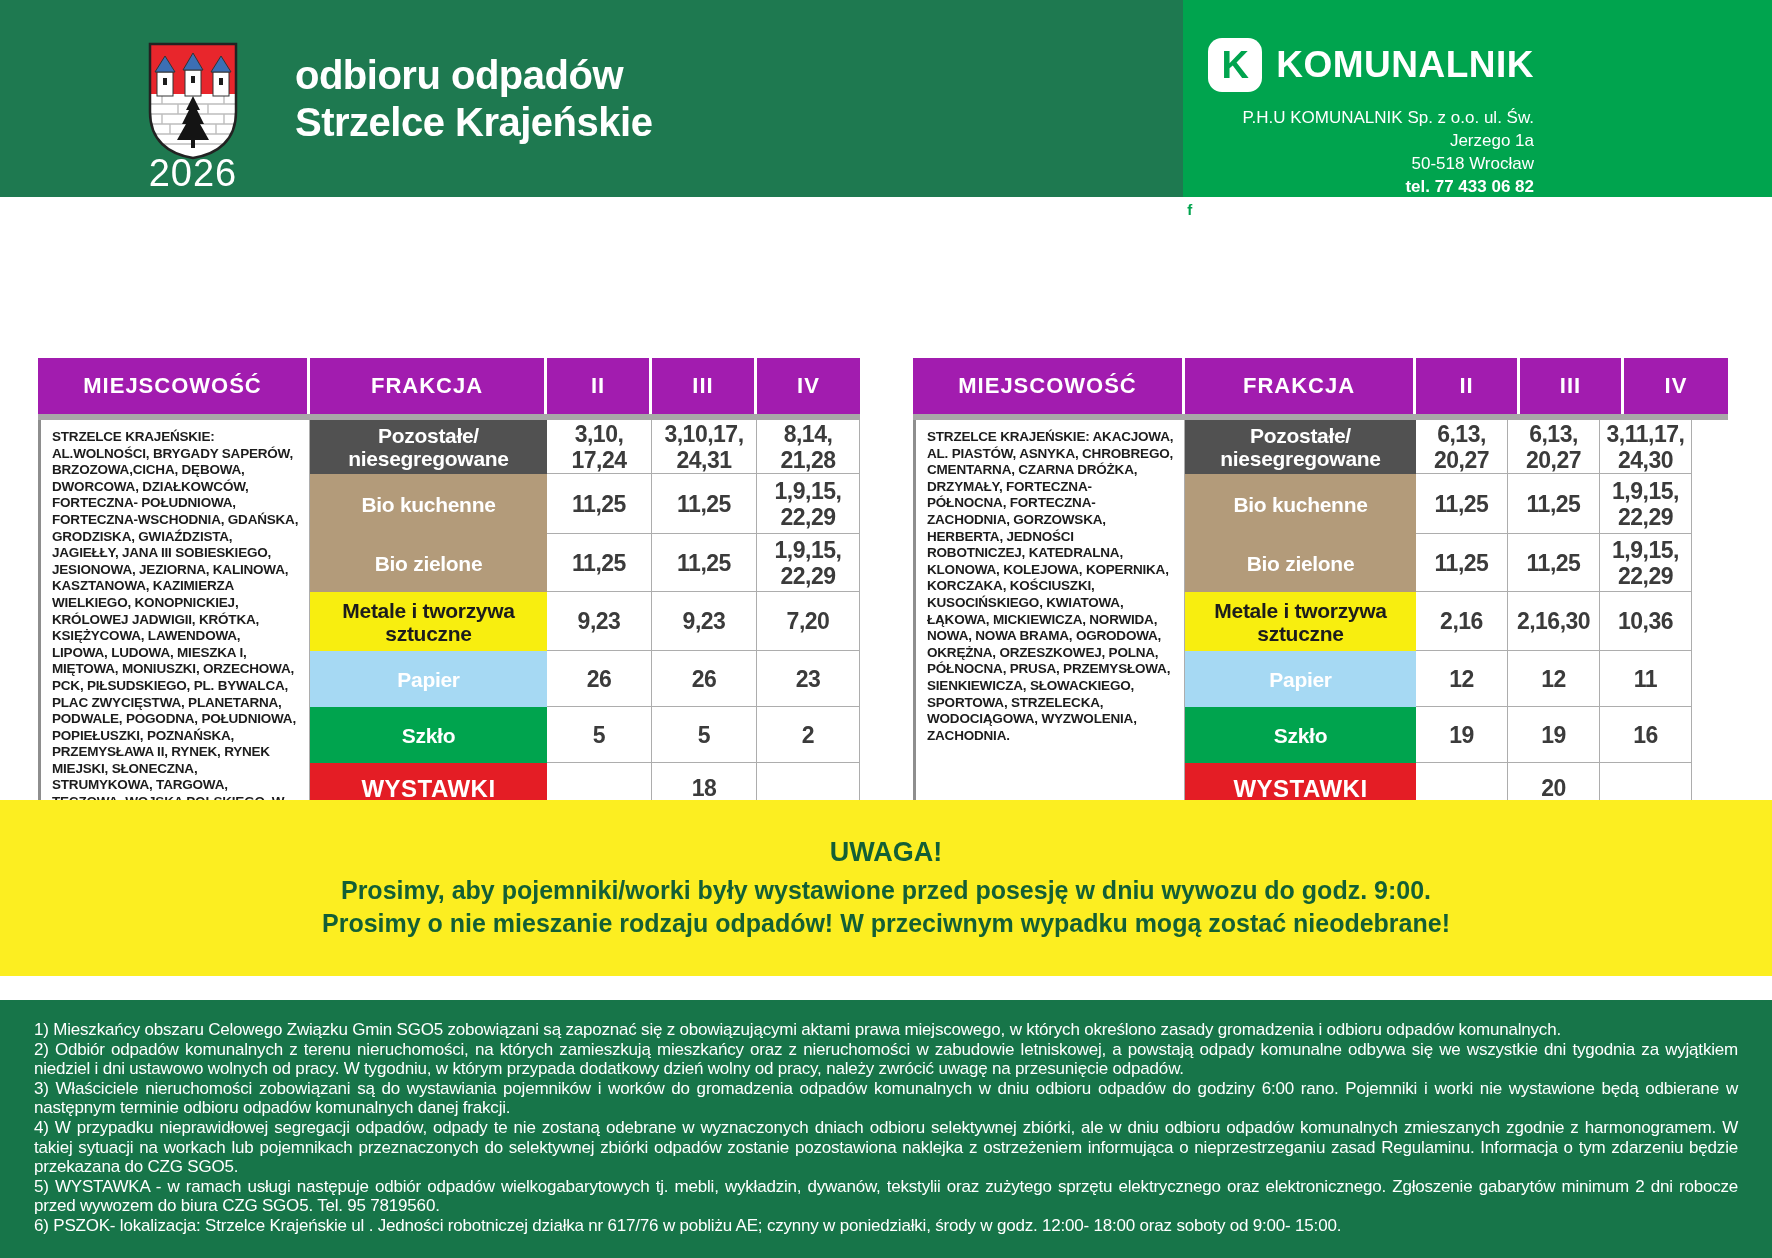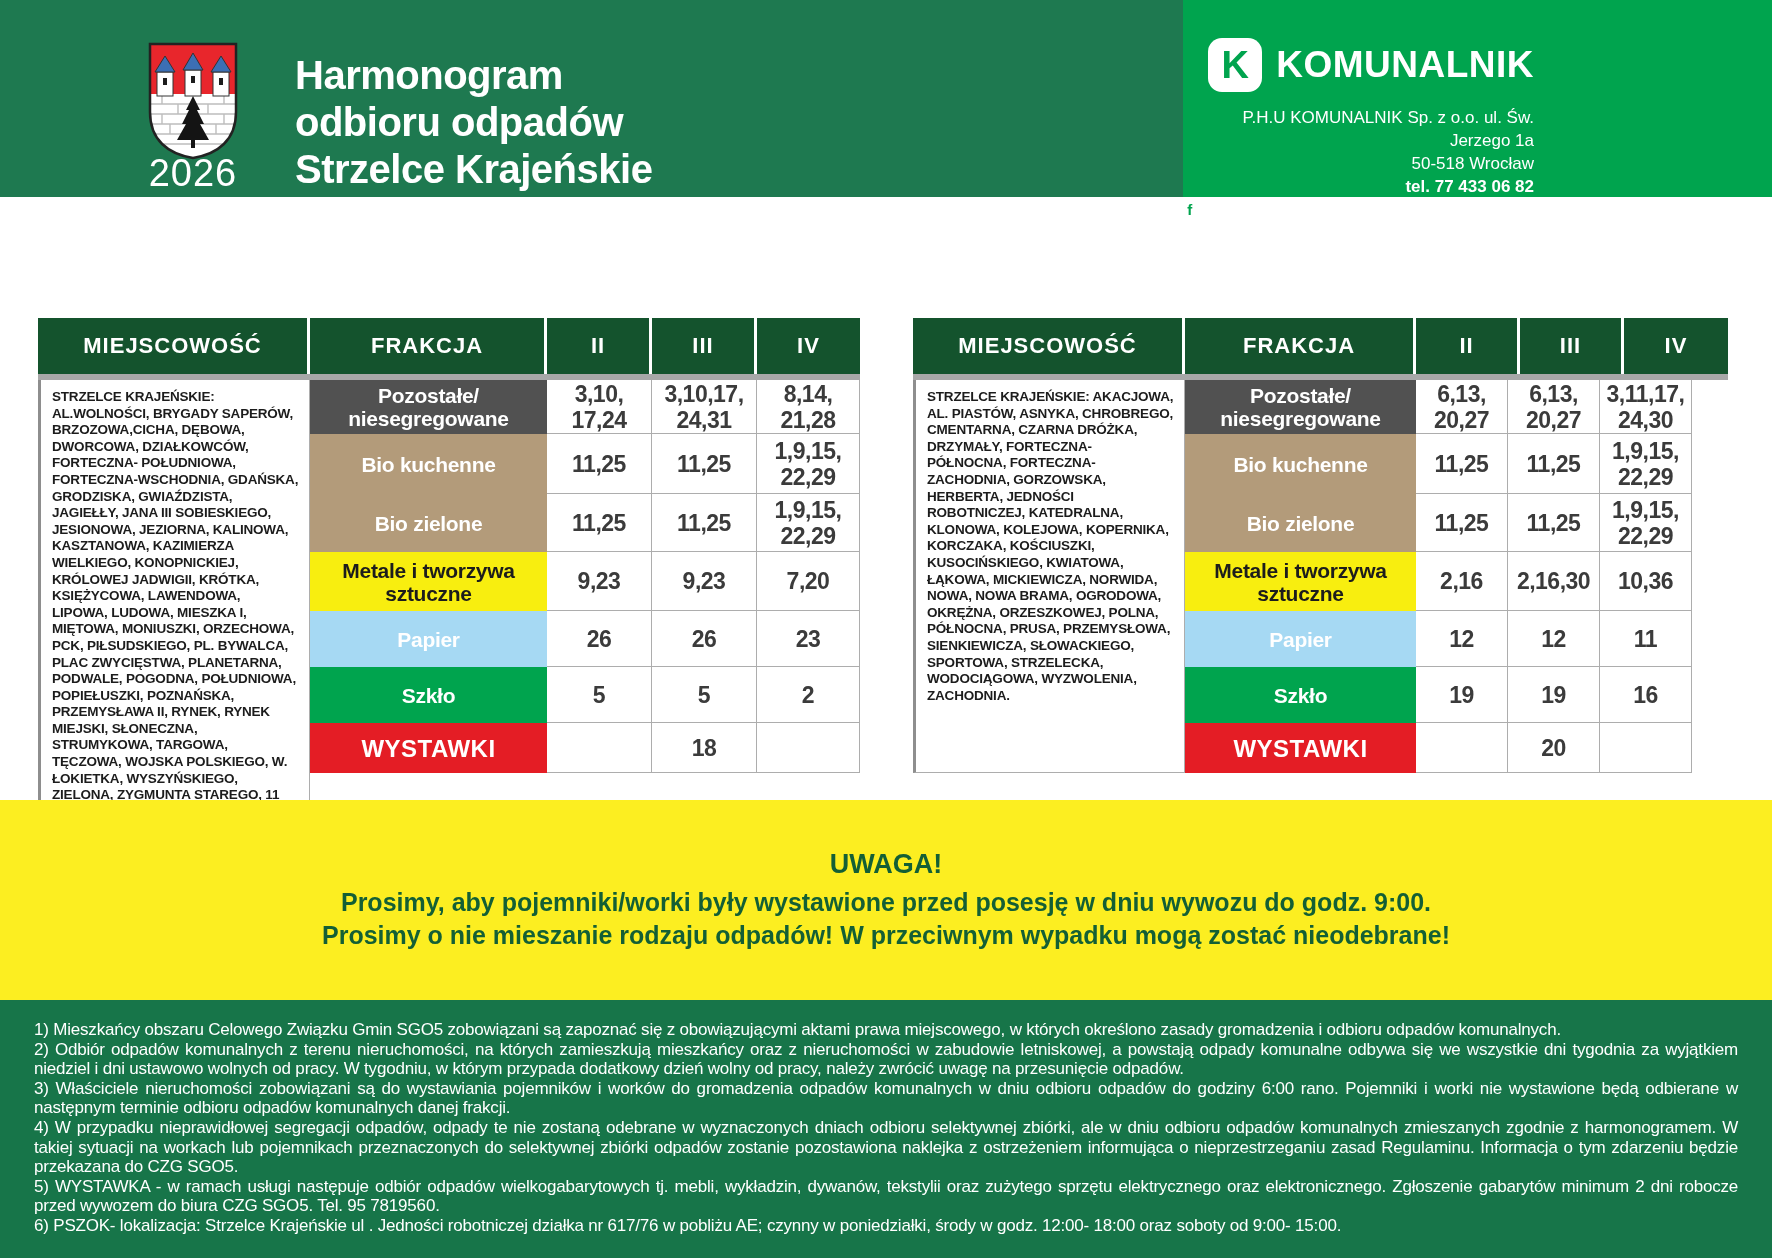--- a/index.html
+++ b/index.html
@@ -24,23 +24,23 @@
   .fbline{display:flex;justify-content:flex-end;align-items:center;gap:6px;}
   .fb-icon{width:19px;height:19px;background:#ffffff;border-radius:4px;color:#00a44e;
            display:inline-flex;align-items:center;justify-content:center;
            font-size:15px;font-weight:800;}
 
   
   .wtable{position:absolute;top:318px;display:flex;flex-direction:column;}
   .t-left{left:38px;}
   .t-right{left:913px;}
   .thead{display:flex;}
-  .hcell{height:56px;background:#14532d;color:#ffffff;display:flex;align-items:center;
+  .hcell{height:56px;background:#a21caf;color:#ffffff;display:flex;align-items:center;
          justify-content:center;font-weight:700;font-size:22px;letter-spacing:1px;
-         border-right:3px solid #ffffff;box-sizing:border-box;}
+         border-right:3px solid #ffffff;box-sizing:border-box;margin-top:40px;}
   .hcell.last{border-right:none;}
   .t-left  .hcell:nth-child(1){width:272px;} .t-left  .hcell:nth-child(2){width:237px;}
   .t-left  .hcell:nth-child(3){width:105px;} .t-left  .hcell:nth-child(4){width:105px;}
   .t-left  .hcell:nth-child(5){width:103px;}
   .t-right .hcell:nth-child(1){width:272px;} .t-right .hcell:nth-child(2){width:231px;}
   .t-right .hcell:nth-child(3){width:104px;} .t-right .hcell:nth-child(4){width:104px;}
   .t-right .hcell:nth-child(5){width:104px;}
   .sep{height:6px;background:#a8a8a8;}
   .tbody{display:flex;}
   .area{width:272px;box-sizing:border-box;background:#ffffff;border-left:3px solid #8e8e8e;
@@ -62,21 +62,21 @@
   .r1{height:54px;} .r2{height:60px;} .r3{height:58px;} .r4{height:59px;}
   .r5{height:56px;} .r6{height:56px;} .r7{height:50px;}
   .mixed .flabel{background:#515151;}
   .bio   .flabel{background:#b39b7a;}
   .metal .flabel{background:#f8ee0f;color:#1c1c1c;}
   .paper .flabel{background:#a6d9f3;}
   .glass .flabel{background:#00a44e;}
   .bulky .flabel{background:#e41d25;font-size:24px;letter-spacing:0.5px;}
 
   
-  .warning{position:absolute;left:0;top:800px;width:1772px;height:200px;background:#fcee21;
+  .warning{position:absolute;left:0;top:800px;width:1772px;height:176px;background:#fcee21;
            display:flex;flex-direction:column;align-items:center;justify-content:center;
            color:#135f35;font-weight:700;text-align:center;}
   .w-title{font-size:27px;margin-bottom:6px;}
   .w-line{font-size:25px;line-height:33px;}
 
   
   .notes{position:absolute;left:0;top:1000px;width:1772px;height:258px;background:#177549;
          box-sizing:border-box;padding:20px 34px 0 34px;color:#ffffff;}
   .notes p{margin:0;font-size:17px;line-height:19.6px;letter-spacing:-0.2px;text-align:justify;}
 </style>
@@ -123,21 +123,20 @@
             <rect x="71" y="36" width="4" height="7" fill="#1c1c1c"></rect>
           </g>
           <polygon points="45,54 52,68 49,68 56,82 52,82 61,98 29,98 38,82 34,82 41,68 38,68" fill="#141414"></polygon>
           <rect x="43" y="98" width="4" height="8" fill="#141414"></rect>
         </g>
         <path d="M2 2 H88 V70 C88 98 70 112 45 116 C20 112 2 98 2 70 Z" fill="none" stroke="#222222" stroke-width="2.5"></path>
       </svg>
     </div>
     <div class="year">2026</div>
     <div class="title">
-      <div>Harmonogram</div>
       <div>odbioru odpadów</div>
       <div>Strzelce Krajeńskie</div>
     </div>
 
     <div class="band-right">
       <div class="hr-inner">
         <div class="logo-row">
           <div class="logo-icon">K</div>
           <div class="logo-text">KOMUNALNIK</div>
         </div>

